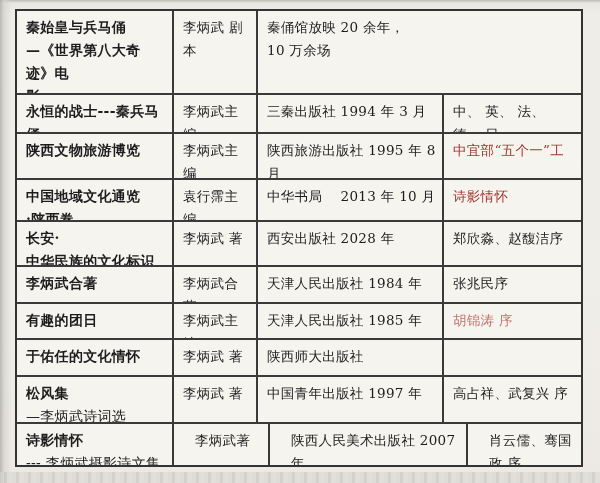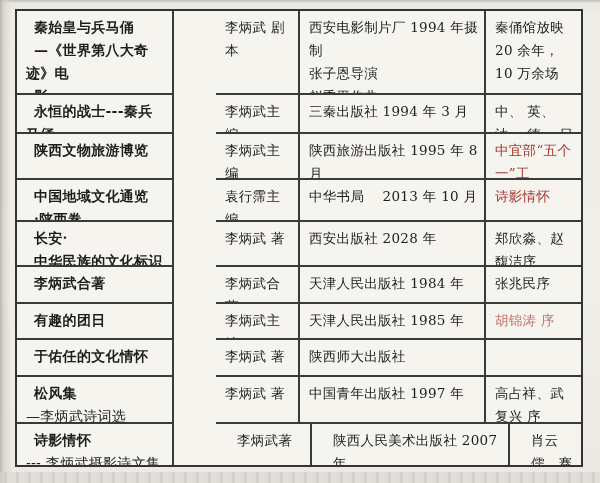--- a/index.html
+++ b/index.html
@@ -42,48 +42,43 @@
     border-bottom:2px solid #3a3a3a;
     padding:5px 6px 0 9px;
     font-size:13.5px;
     line-height:23px;
     overflow:hidden;
     letter-spacing:.3px;
   }
   .row:last-child .cell{border-bottom:none;}
   .cell:last-child{border-right:none;flex:1;}
   .c0{width:157px;}
-  .c1{width:84px;margin-left:42px;}
+  .c1{width:84px;}
   .c2{width:186px;}
   .c0 .ln{font-size:14px;}
   .ln{white-space:pre-wrap;}
-  .b{font-weight:700;margin-left:8px;}
+  .b{font-weight:700;}
 </style>
 </head>
 <body>
 
 <div class="scan-sheen"></div>
 <div class="edge-top"></div>
 <div class="edge-left"></div>
 
 <div class="tablewrap">
     <div class="row" style="height: 84px;">
       <div class="cell c0">
         <div class="ln"><span class="b">秦始皇与兵马俑</span></div>
         <div class="ln"><span class="b">—《世界第八大奇迹》电</span></div>
         <div class="ln"><span class="b">影</span></div>
       </div>
       <div class="cell c1">
         <div class="ln"><span>李炳武 剧本</span></div>
       </div>
-      <div class="cell c2">
-        <div class="ln"><span>西安电影制片厂 1994 年摄制</span></div>
-        <div class="ln"><span>张子恩导演</span></div>
-        <div class="ln"><span>赵季平作曲</span></div>
-      </div>
       <div class="cell c3">
         <div class="ln"><span>秦俑馆放映 20 余年，</span></div>
         <div class="ln"><span>10 万余场</span></div>
       </div>
     </div>
     <div class="row" style="height: 39px;">
       <div class="cell c0">
         <div class="ln"><span class="b">永恒的战士---秦兵马俑</span></div>
       </div>
       <div class="cell c1">

